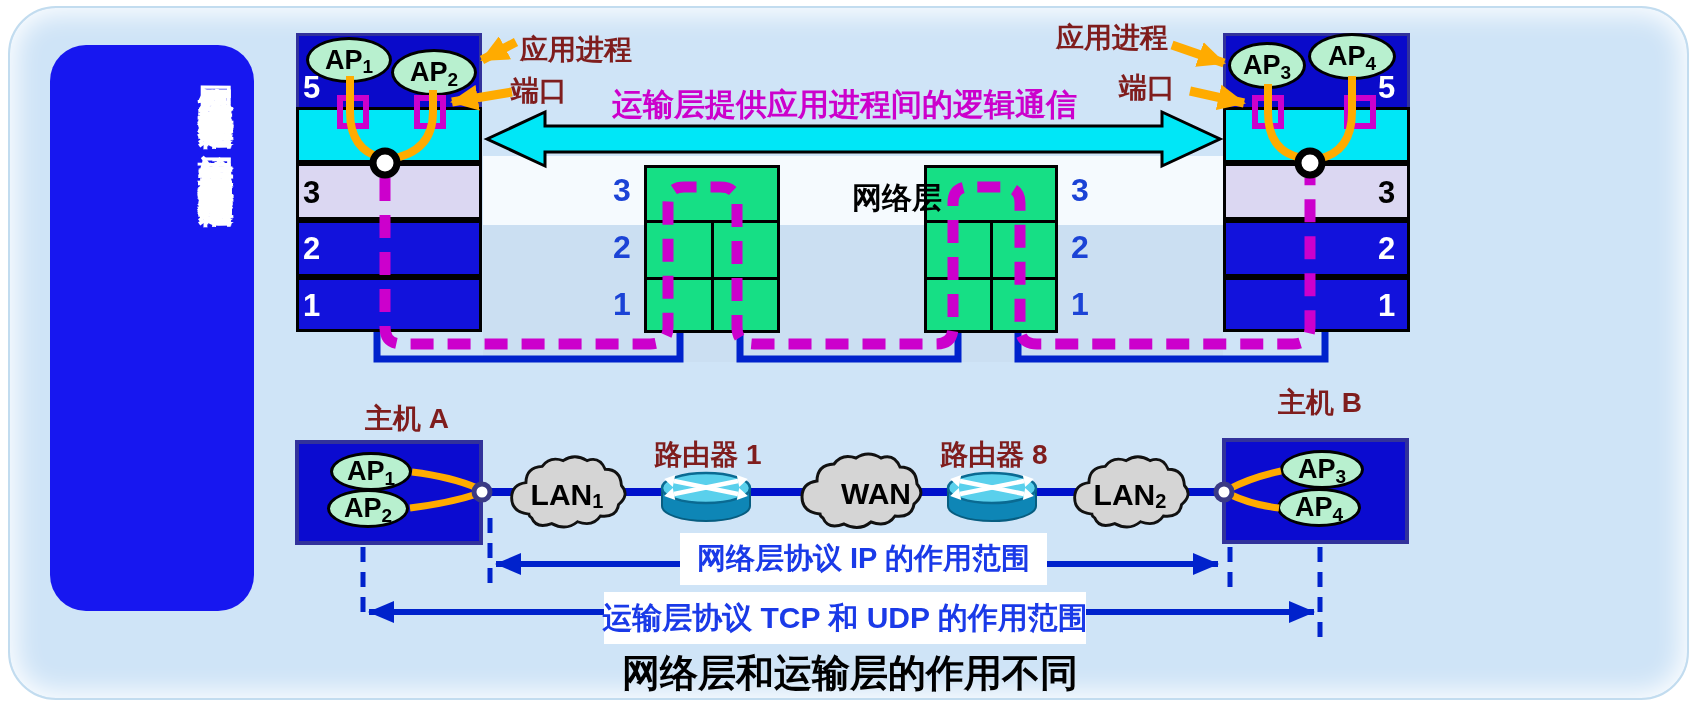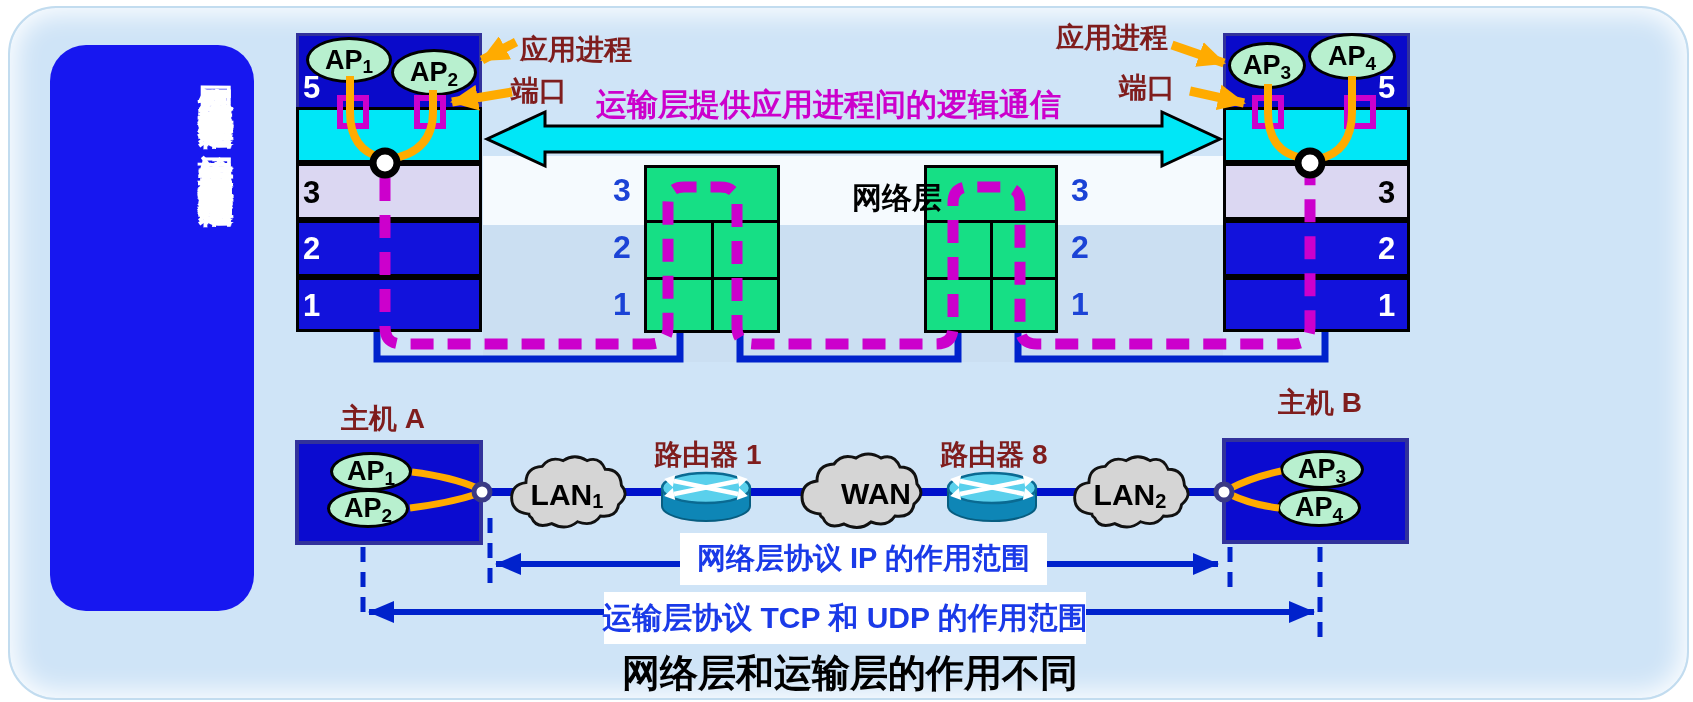--- a/index.html
+++ b/index.html
@@ -115,21 +115,21 @@
     <div class="rline" style="left:0;top:109px;width:128px;height:3px;"></div>
     <div class="rline" style="left:63px;top:52px;width:3px;height:110px;"></div>
   </div>
   <div class="abs num mnum" style="left:604px;top:174px;width:36px;">3</div>
   <div class="abs num mnum" style="left:604px;top:231px;width:36px;">2</div>
   <div class="abs num mnum" style="left:604px;top:288px;width:36px;">1</div>
   <div class="abs num mnum" style="left:1062px;top:174px;width:36px;">3</div>
   <div class="abs num mnum" style="left:1062px;top:231px;width:36px;">2</div>
   <div class="abs num mnum" style="left:1062px;top:288px;width:36px;">1</div>
 
-  <div class="abs bluetxt center" style="left:320px;top:400px;width:126px;">主机 A</div>
+  <div class="abs bluetxt center" style="left:344px;top:400px;width:126px;">主机 A</div>
   <div class="abs bluetxt center" style="left:1257px;top:384px;width:126px;">主机 B</div>
   <div class="abs hostbox" style="left:295px;top:440px;width:188px;height:105px;"></div>
   <div class="abs hostbox" style="left:1222px;top:438px;width:187px;height:106px;"></div>
   <div class="abs ap" style="left:330px;top:452px;width:82px;height:39px;">
     <span>AP</span>
       <span class="aps">1</span>
   </div>
   <div class="abs ap" style="left:327px;top:489px;width:82px;height:39px;">
     <span>AP</span>
       <span class="aps">2</span>
@@ -242,21 +242,21 @@
     <line x1="369" y1="612" x2="1314" y2="612" stroke="#0022cc" stroke-width="6" marker-start="url(#bh)" marker-end="url(#bh)"></line>
 
     <g stroke="#0022cc" stroke-width="5" stroke-dasharray="15 10">
       <line x1="363" y1="547" x2="363" y2="617"></line>
       <line x1="490" y1="518" x2="490" y2="592"></line>
       <line x1="1230" y1="547" x2="1230" y2="592"></line>
       <line x1="1320" y1="547" x2="1320" y2="641"></line>
     </g>
   </svg>
 
-  <div class="abs magtxt" style="left:596px;top:84px;width:464px;">运输层提供应用进程间的逻辑通信</div>
+  <div class="abs magtxt" style="left:612px;top:84px;width:464px;">运输层提供应用进程间的逻辑通信</div>
   <div class="abs bluetxt" style="left:520px;top:31px;">应用进程</div>
   <div class="abs bluetxt" style="left:511px;top:72px;">端口</div>
   <div class="abs bluetxt" style="left:1056px;top:19px;">应用进程</div>
   <div class="abs bluetxt" style="left:1119px;top:69px;">端口</div>
   <div class="abs blktxt" style="left:836px;top:178px;width:122px;">网络层</div>
 
   <div class="abs scopebox" style="left:680px;top:533px;width:367px;height:52px;font-size:29px;">网络层协议 IP 的作用范围</div>
   <div class="abs scopebox" style="left:604px;top:592px;width:482px;height:52px;font-size:30px;">运输层协议 TCP 和 UDP 的作用范围</div>
   <div class="abs caption" style="left:580px;top:648px;width:540px;">网络层和运输层的作用不同</div>
 

